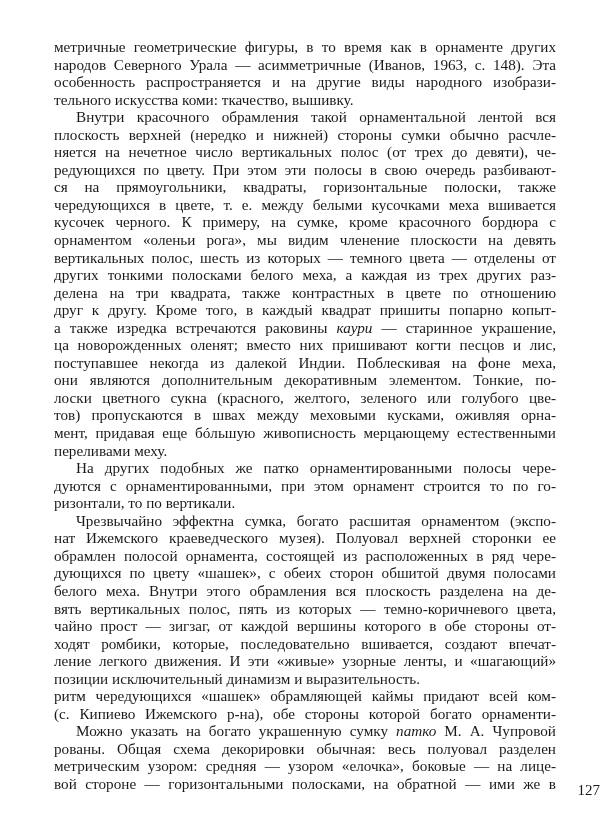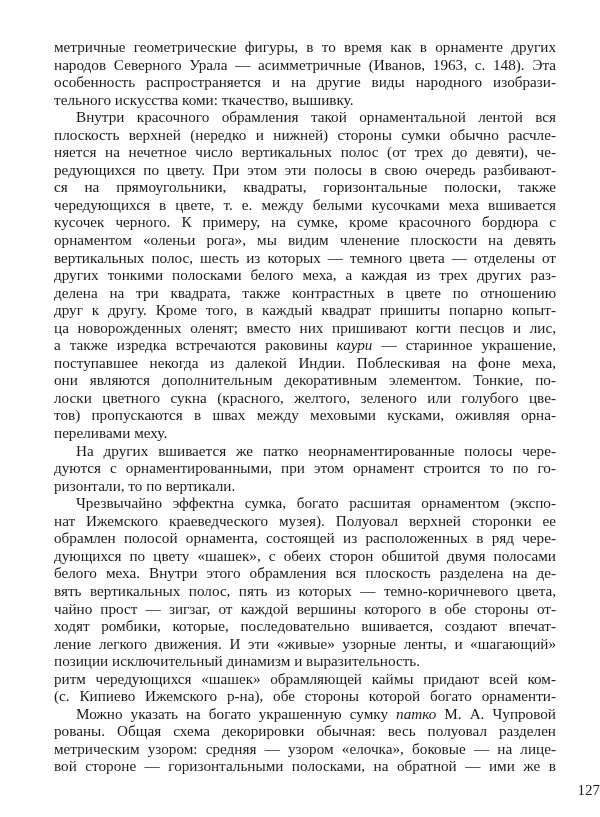--- a/index.html
+++ b/index.html
@@ -34,30 +34,31 @@
       <span class="line">няется на нечетное число вертикальных полос (от трех до девяти), че-</span>
       <span class="line">редующихся по цвету. При этом эти полосы в свою очередь разбивают-</span>
       <span class="line">ся на прямоугольники, квадраты, горизонтальные полоски, также</span>
       <span class="line">чередующихся в цвете, т. е. между белыми кусочками меха вшивается</span>
       <span class="line">кусочек черного. К примеру, на сумке, кроме красочного бордюра с</span>
       <span class="line">орнаментом «оленьи рога», мы видим членение плоскости на девять</span>
       <span class="line">вертикальных полос, шесть из которых — темного цвета — отделены от</span>
       <span class="line">других тонкими полосками белого меха, а каждая из трех других раз-</span>
       <span class="line">делена на три квадрата, также контрастных в цвете по отношению</span>
       <span class="line">друг к другу. Кроме того, в каждый квадрат пришиты попарно копыт-</span>
+      <span class="line">а также изредка встречаются раковины <i>каури</i> — старинное украшение,</span>
       <span class="line">ца новорожденных оленят; вместо них пришивают когти песцов и лис,</span>
-      <span class="line">а также изредка встречаются раковины <i>каури</i> — старинное украшение,</span>
       <span class="line">поступавшее некогда из далекой Индии. Поблескивая на фоне меха,</span>
       <span class="line">они являются дополнительным декоративным элементом. Тонкие, по-</span>
       <span class="line">лоски цветного сукна (красного, желтого, зеленого или голубого цве-</span>
       <span class="line">тов) пропускаются в швах между меховыми кусками, оживляя орна-</span>
+      <span class="line">мент, придавая еще бóльшую живописность мерцающему естественными</span>
       <span class="line last">переливами меху.</span>
     </div>
     <div>
-      <span class="line indent">На других вшивается же патко неорнаментированные полосы чере-</span>
+      <span class="line indent">На других подобных же патко орнаментированными полосы чере-</span>
       <span class="line">дуются с орнаментированными, при этом орнамент строится то по го-</span>
       <span class="line last">ризонтали, то по вертикали.</span>
     </div>
     <div>
       <span class="line indent">Чрезвычайно эффектна сумка, богато расшитая орнаментом (экспо-</span>
       <span class="line">нат Ижемского краеведческого музея). Полуовал верхней сторонки ее</span>
       <span class="line">обрамлен полосой орнамента, состоящей из расположенных в ряд чере-</span>
       <span class="line">дующихся по цвету «шашек», с обеих сторон обшитой двумя полосами</span>
       <span class="line">белого меха. Внутри этого обрамления вся плоскость разделена на де-</span>
       <span class="line">вять вертикальных полос, пять из которых — темно-коричневого цвета,</span>

